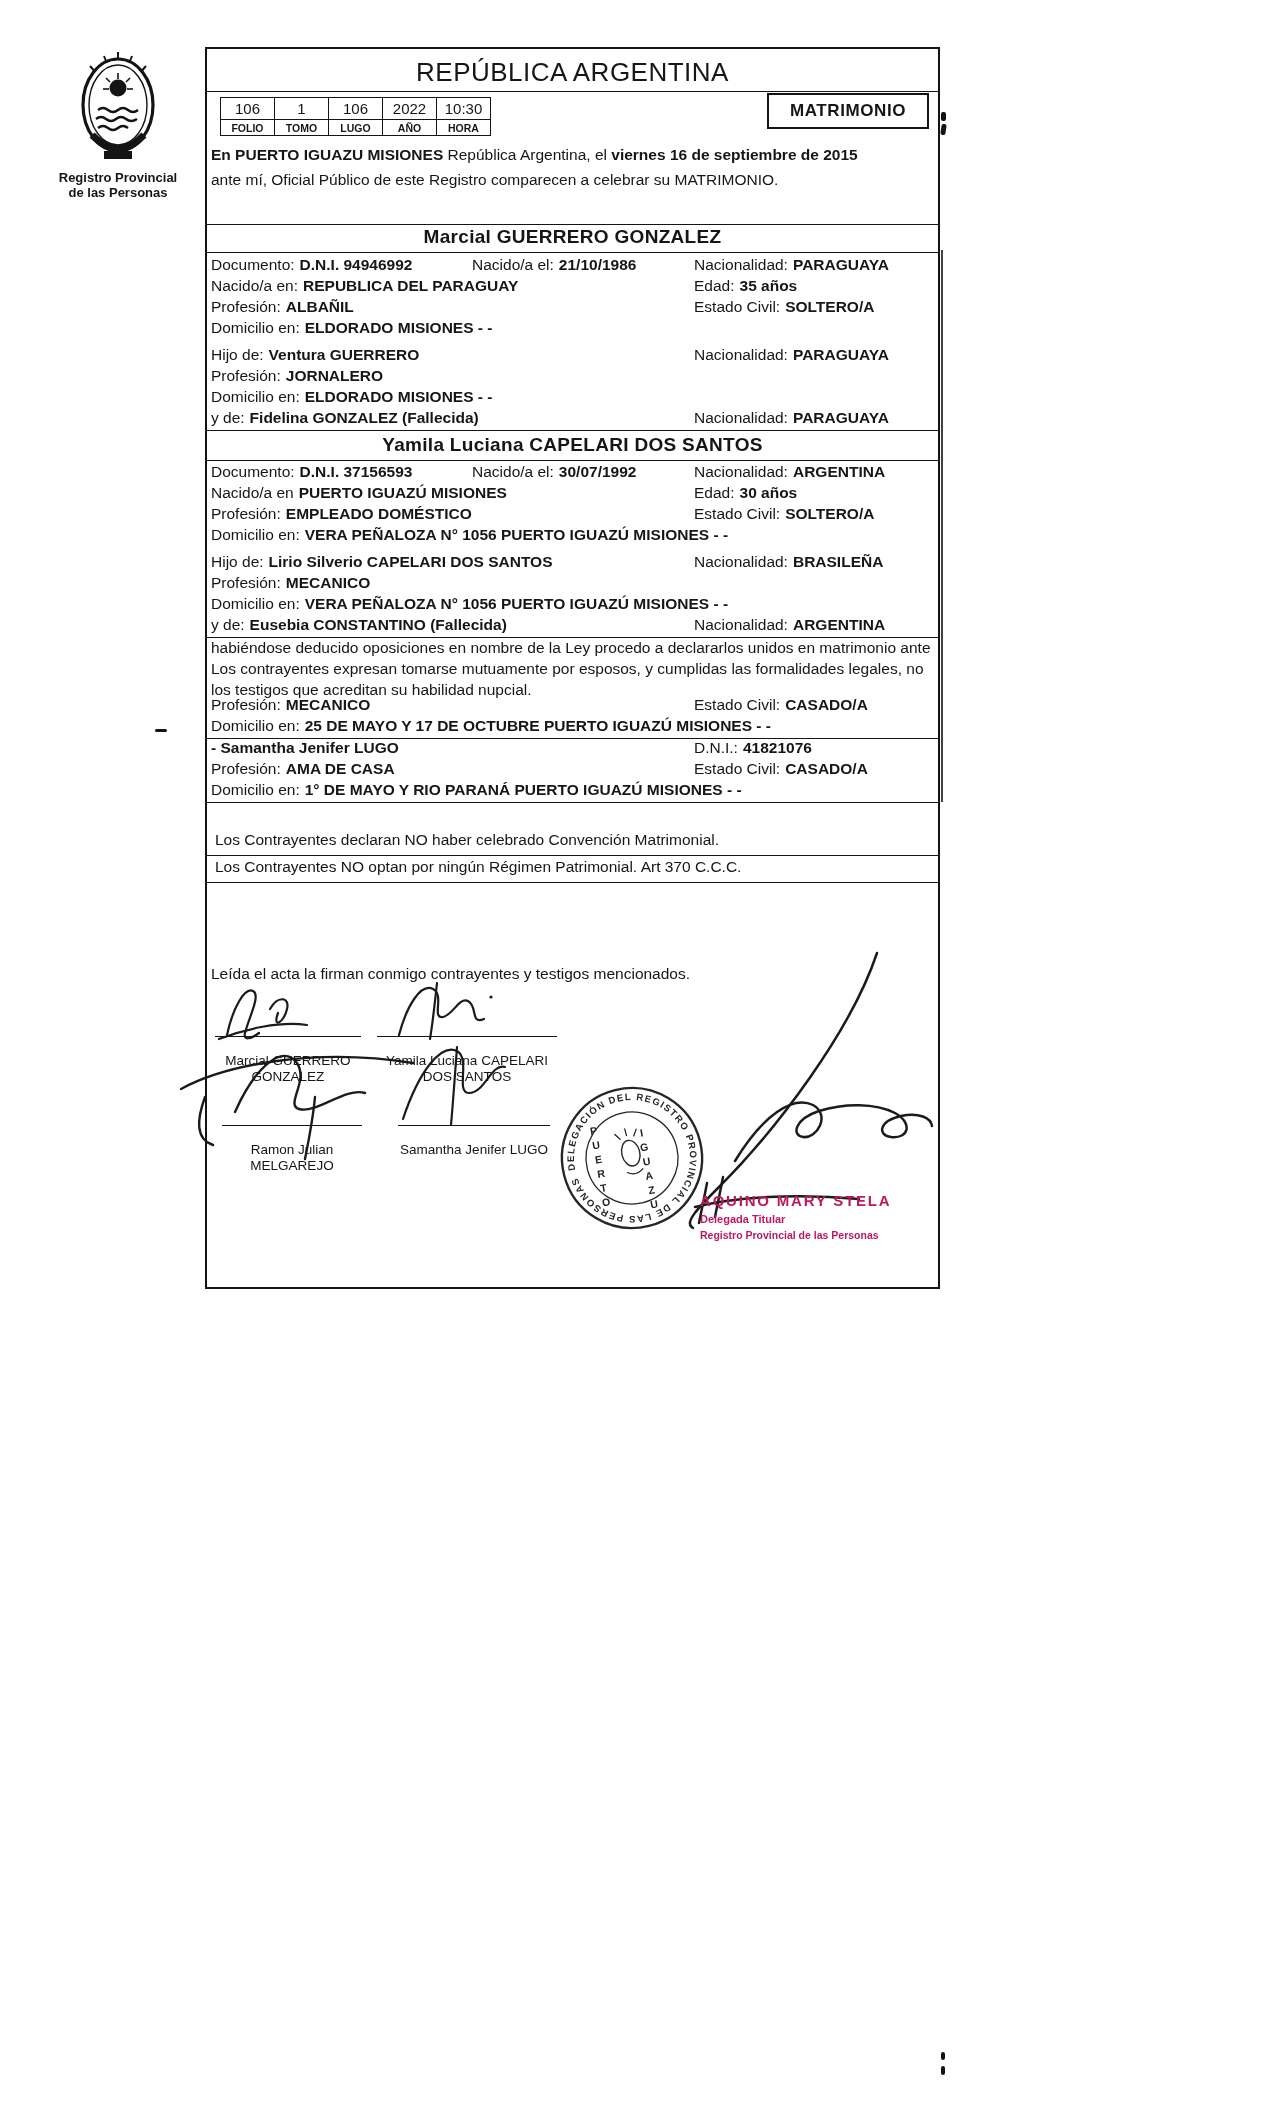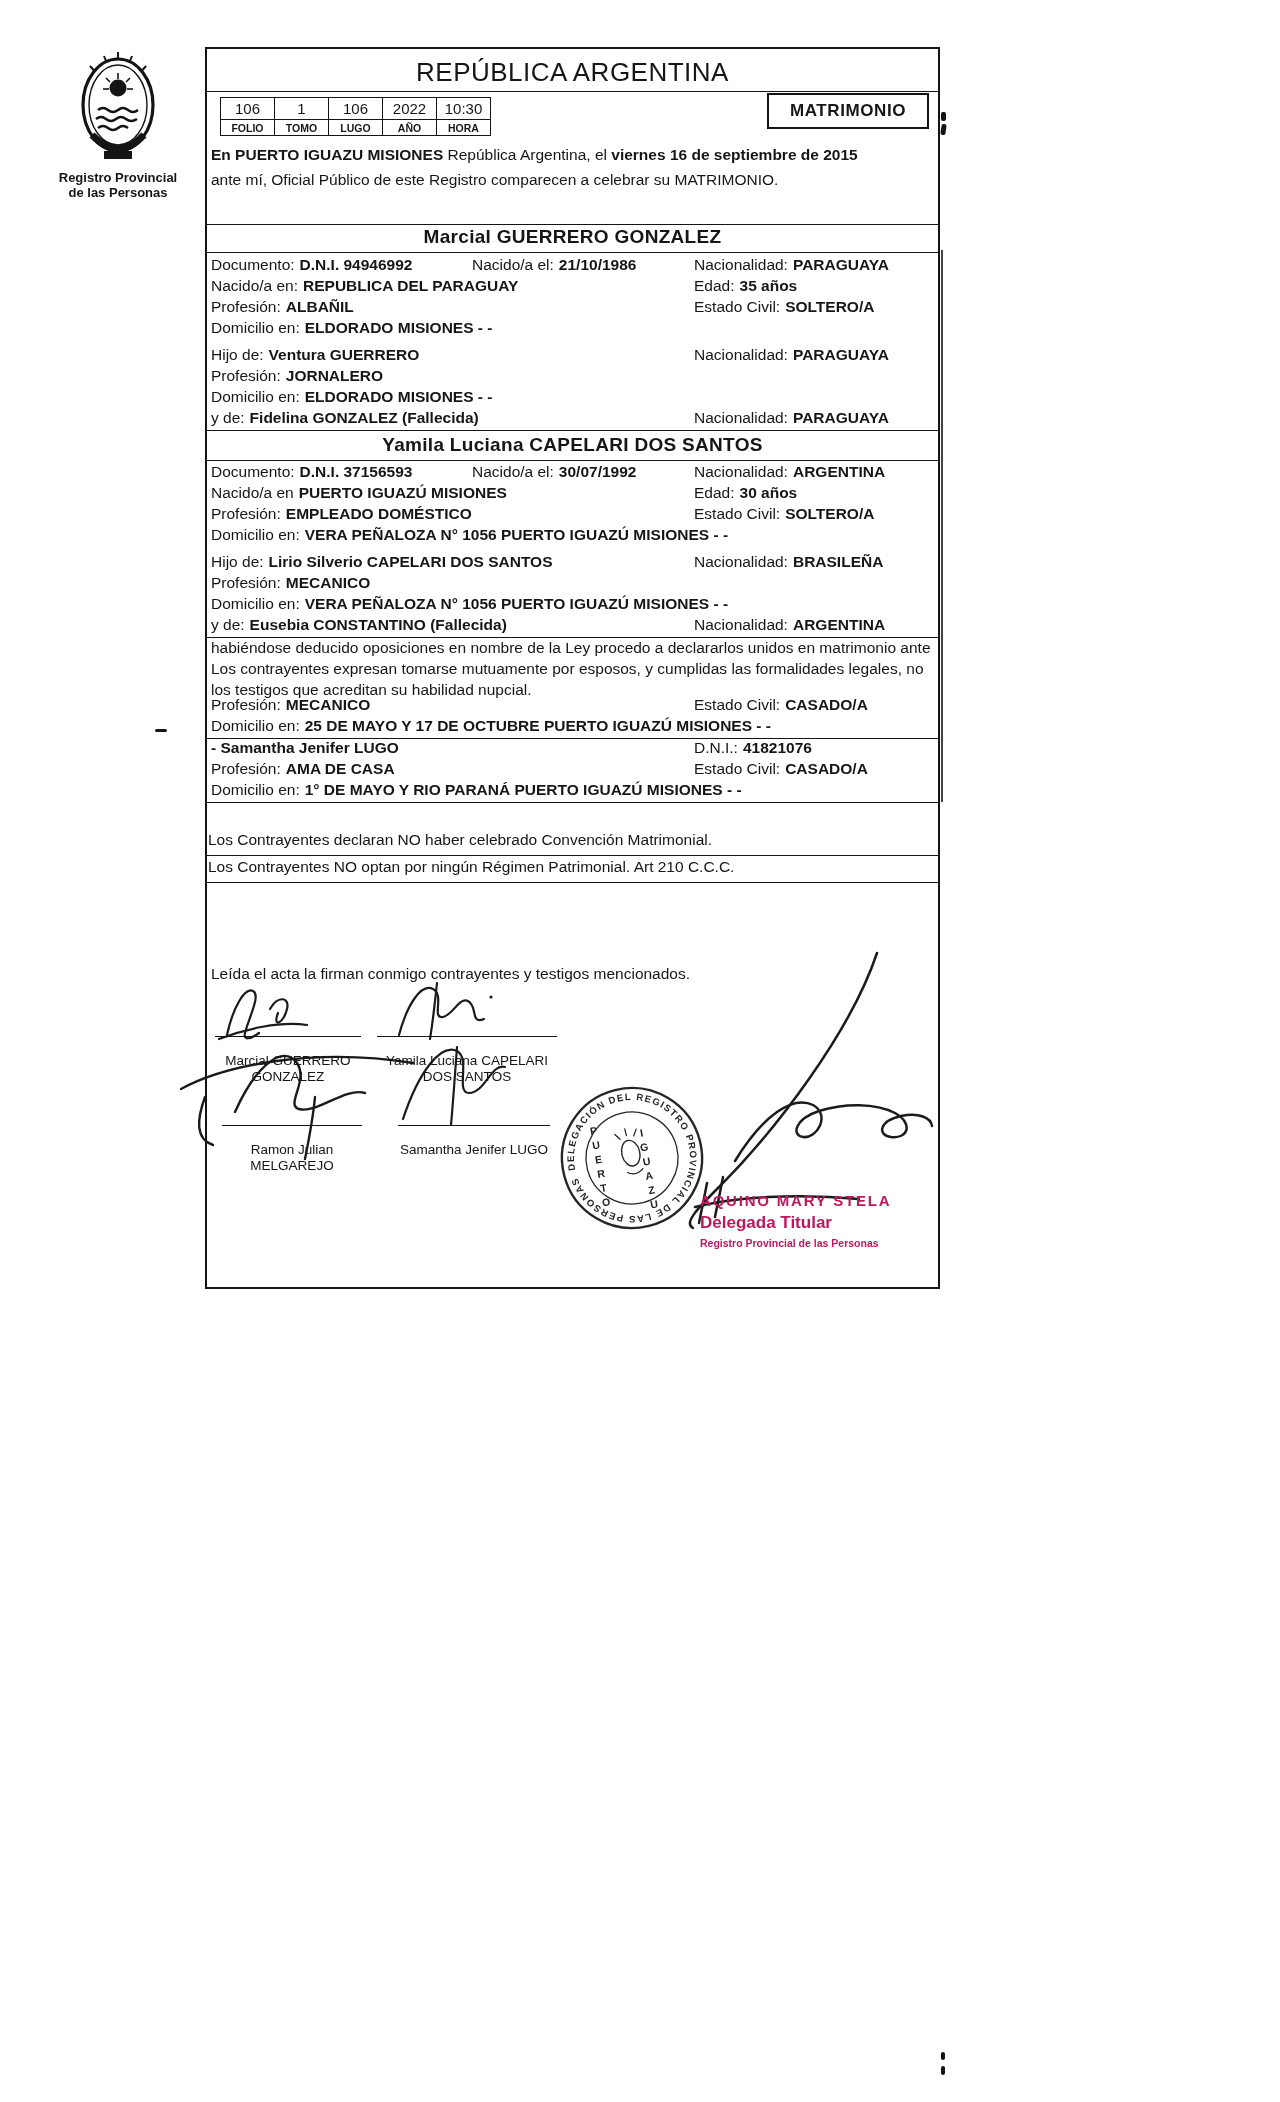--- a/index.html
+++ b/index.html
@@ -31,32 +31,32 @@
   .rows{position:absolute;left:0;right:0;}
   .row{position:relative;height:21px;font-size:15.5px;white-space:nowrap;}
   .row.ul{border-bottom:1.7px solid #141414;}
   .c{position:absolute;top:0;}
   .c1{left:4px}.c2{left:265px}.c3{left:487px}
   .val{font-weight:700;margin-left:5px;}
   .bold{font-weight:700;}
   .gap{height:6px;position:relative;}
 
   .para{position:absolute;left:4px;font-size:15.5px;line-height:21px;white-space:nowrap;}
-  .clause{position:absolute;left:0;right:-1px;height:24px;padding-left:1px;font-size:15.5px;
+  .clause{position:absolute;left:0;right:-1px;height:24px;padding-left:8px;font-size:15.5px;
           border-bottom:1.7px solid #141414;white-space:nowrap;}
   .closing{position:absolute;left:4px;font-size:15.5px;}
 
   
   .sig-svg{position:absolute;left:175px;top:947px;}
   .sig-svg path{stroke:#1b1b1b;fill:none;stroke-linecap:round;}
   .sig-cap{position:absolute;border-top:1.7px solid #141414;padding-top:16px;text-align:center;
            font-size:13.5px;line-height:16px;}
   .official{position:absolute;text-align:left;color:#be185d;}
   .o1{font-size:15px;font-weight:700;letter-spacing:1.8px;white-space:nowrap;}
-  .o2{font-size:17px;font-weight:700;margin-top:4px;}
+  .o2{font-size:11px;font-weight:700;margin-top:4px;}
   .o3{font-size:10.5px;font-weight:700;margin-top:4px;white-space:nowrap;}
   .vtext{position:absolute;writing-mode:vertical-rl;text-orientation:upright;font-size:10.5px;
          font-weight:700;letter-spacing:2.5px;color:#242424;}
   .ring-text{font-size:9.5px;font-weight:700;letter-spacing:1.3px;fill:#262626;}
 
   
   .artifact{position:absolute;background:#141414;border-radius:2px;}
   .vline2{position:absolute;left:941px;top:250px;width:2px;height:552px;background:#444;}
 </style>
 </head>
@@ -218,21 +218,21 @@
       <div class="row">
         <span class="c c1"><span>Profesión:</span><span class="val">AMA DE CASA</span></span>
         <span class="c c3"><span>Estado Civil:</span><span class="val">CASADO/A</span></span>
       </div>
       <div class="row ul">
         <span class="c c1"><span>Domicilio en:</span><span class="val">1° DE MAYO Y RIO PARANÁ PUERTO IGUAZÚ MISIONES - -</span></span>
       </div>
     </div>
 
     <div class="clause" style="top:782px">Los Contrayentes declaran NO haber celebrado Convención Matrimonial.</div>
-    <div class="clause" style="top:809px">Los Contrayentes NO optan por ningún Régimen Patrimonial. Art 210 C.C.C.</div>
+    <div class="clause" style="top:809px">Los Contrayentes NO optan por ningún Régimen Patrimonial. Art 370 C.C.C.</div>
 
     <div class="closing" style="top:916px">Leída el acta la firman conmigo contrayentes y testigos mencionados.</div>
   </div>
 
   <svg class="sig-svg" width="761" height="345" viewBox="0 0 761 345">
     <g stroke-width="2.2">
       <path d="M 52,88 C 58,60 70,40 78,44 C 86,48 74,70 70,86 C 68,94 76,92 84,86"></path>
       <path d="M 44,92 C 70,82 105,74 132,78"></path>
       <path d="M 95,62 C 103,48 115,50 112,62 C 109,76 97,82 103,66"></path>
     </g>

